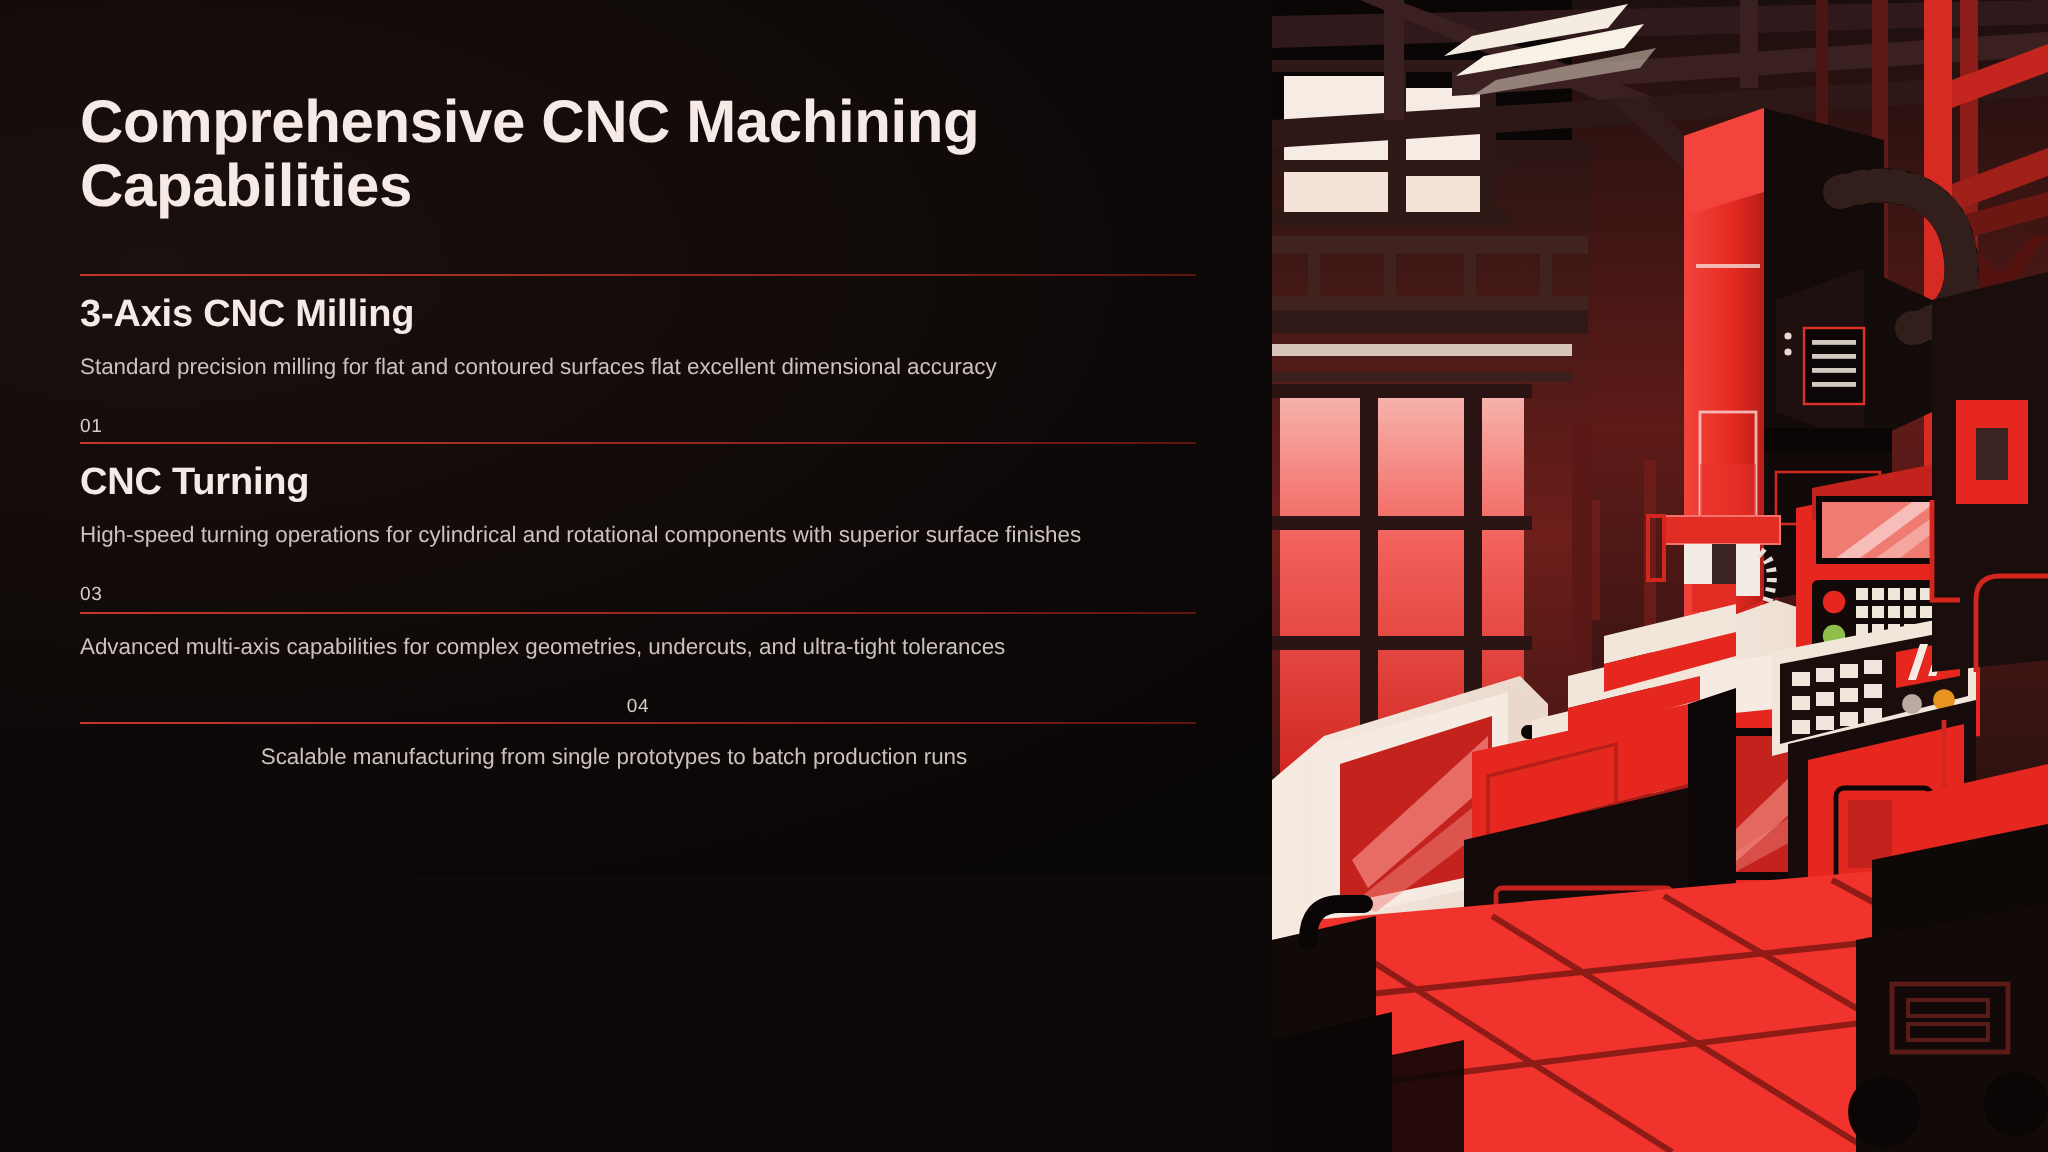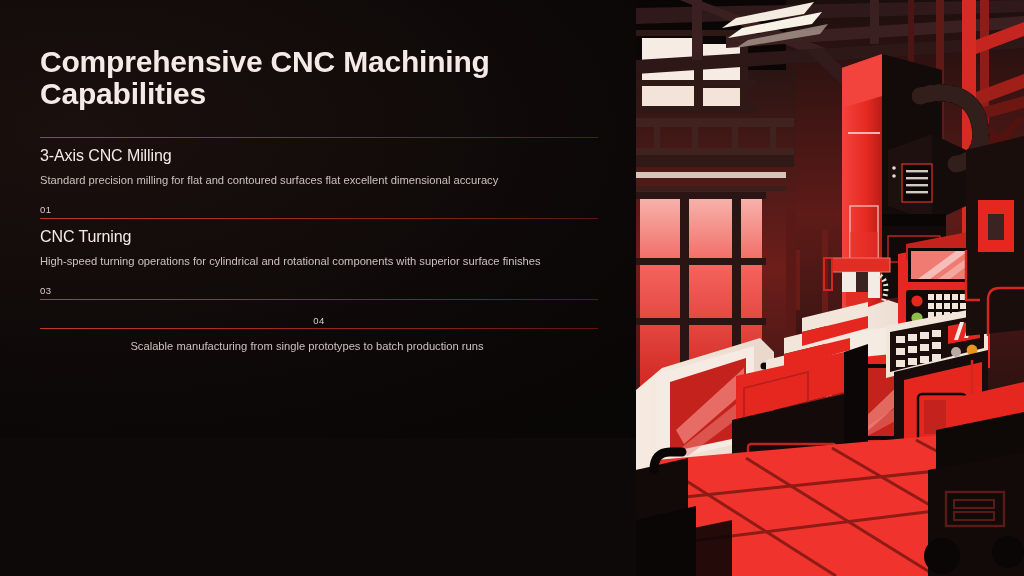--- a/index.html
+++ b/index.html
@@ -63,22 +63,22 @@
   .item-rule {
     width: 558px;
     height: 1px;
     border: 0;
     margin: 0 0 9px 0;
     background: linear-gradient(to right, #c0392b 0%, #a42b20 40%, #7e1e17 78%, #5d1510 100%);
   }
   .item-heading {
     margin: 0 0 7px 0;
     color: #f6eae7;
-    font-size: 16px;
-    font-weight: 400;
+    font-size: 19px;
+    font-weight: 700;
     letter-spacing: -0.1px;
     line-height: 1.15;
   }
   .item-desc {
     margin: 0;
     color: #cdc1bf;
     font-size: 11.2px;
     font-weight: 400;
     line-height: 1.52;
     max-width: 534px;
@@ -116,20 +116,21 @@
       <li class="capability-item">
         <span class="item-number">01</span>
         <hr class="item-rule">
         <h2 class="item-heading">CNC Turning</h2>
         <p class="item-desc">High-speed turning operations for cylindrical and rotational components with superior surface finishes</p>
       </li>
 
       <li class="capability-item">
         <span class="item-number">03</span>
         <hr class="item-rule">
+        <p class="item-desc">Advanced multi-axis capabilities for complex geometries, undercuts, and ultra-tight tolerances</p>
       </li>
 
       <li class="capability-item">
         <span class="item-number">04</span>
         <hr class="item-rule">
         <p class="item-desc">Scalable manufacturing from single prototypes to batch production runs</p>
       </li>
 
     </ul>
   </div>

